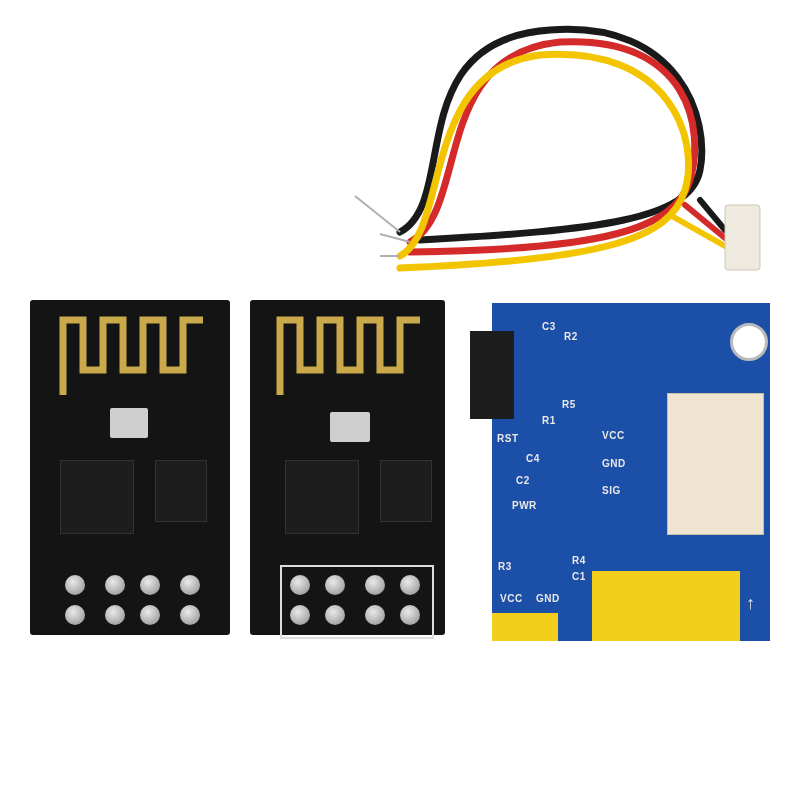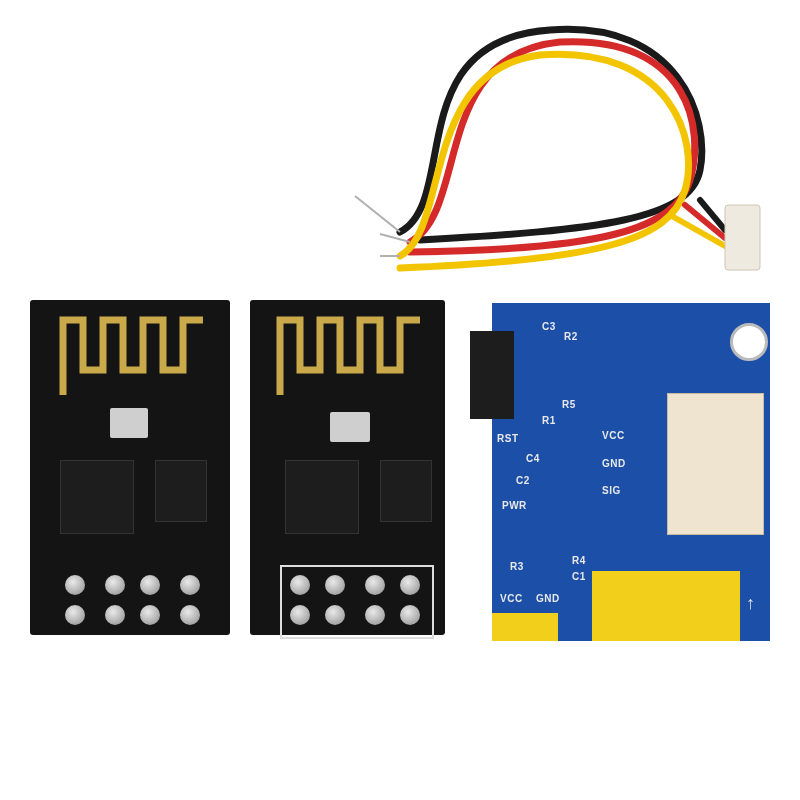--- a/index.html
+++ b/index.html
@@ -69,22 +69,22 @@
 <div class="abs blue" style="left:492px;top:303px;width:278px;height:338px;">
   <div class="abs" style="left:238px;top:20px;width:32px;height:32px;border-radius:50%;background:#fff;border:3px solid #bbb;"></div>
   <div class="abs" style="left:-22px;top:28px;width:44px;height:88px;background:#1d1d1d;"></div>
   <span class="silk" style="left:50px;top:18px">C3</span>
   <span class="silk" style="left:72px;top:28px">R2</span>
   <span class="silk" style="left:50px;top:112px">R1</span>
   <span class="silk" style="left:70px;top:96px">R5</span>
   <span class="silk" style="left:5px;top:130px">RST</span>
   <span class="silk" style="left:34px;top:150px">C4</span>
   <span class="silk" style="left:24px;top:172px">C2</span>
-  <span class="silk" style="left:10px;top:197px">PWR</span>
-  <span class="silk" style="left:18px;top:258px">R3</span>
+  <span class="silk" style="left:20px;top:197px">PWR</span>
+  <span class="silk" style="left:6px;top:258px">R3</span>
   <span class="silk" style="left:80px;top:252px">R4</span>
   <span class="silk" style="left:80px;top:268px">C1</span>
   <span class="silk" style="left:8px;top:290px">VCC</span>
   <span class="silk" style="left:44px;top:290px">GND</span>
   <span class="silk" style="left:110px;top:127px">VCC</span>
   <span class="silk" style="left:110px;top:155px">GND</span>
   <span class="silk" style="left:110px;top:182px">SIG</span>
   <div class="abs" style="left:175px;top:90px;width:95px;height:140px;background:#efe4cf;border:1px solid #c8bca4;"></div>
   <div class="abs" style="left:100px;top:268px;width:148px;height:70px;background:#f2cf1a;"></div>
   <span class="silk" style="left:254px;top:290px;font-size:18px;font-weight:normal">↑</span>

